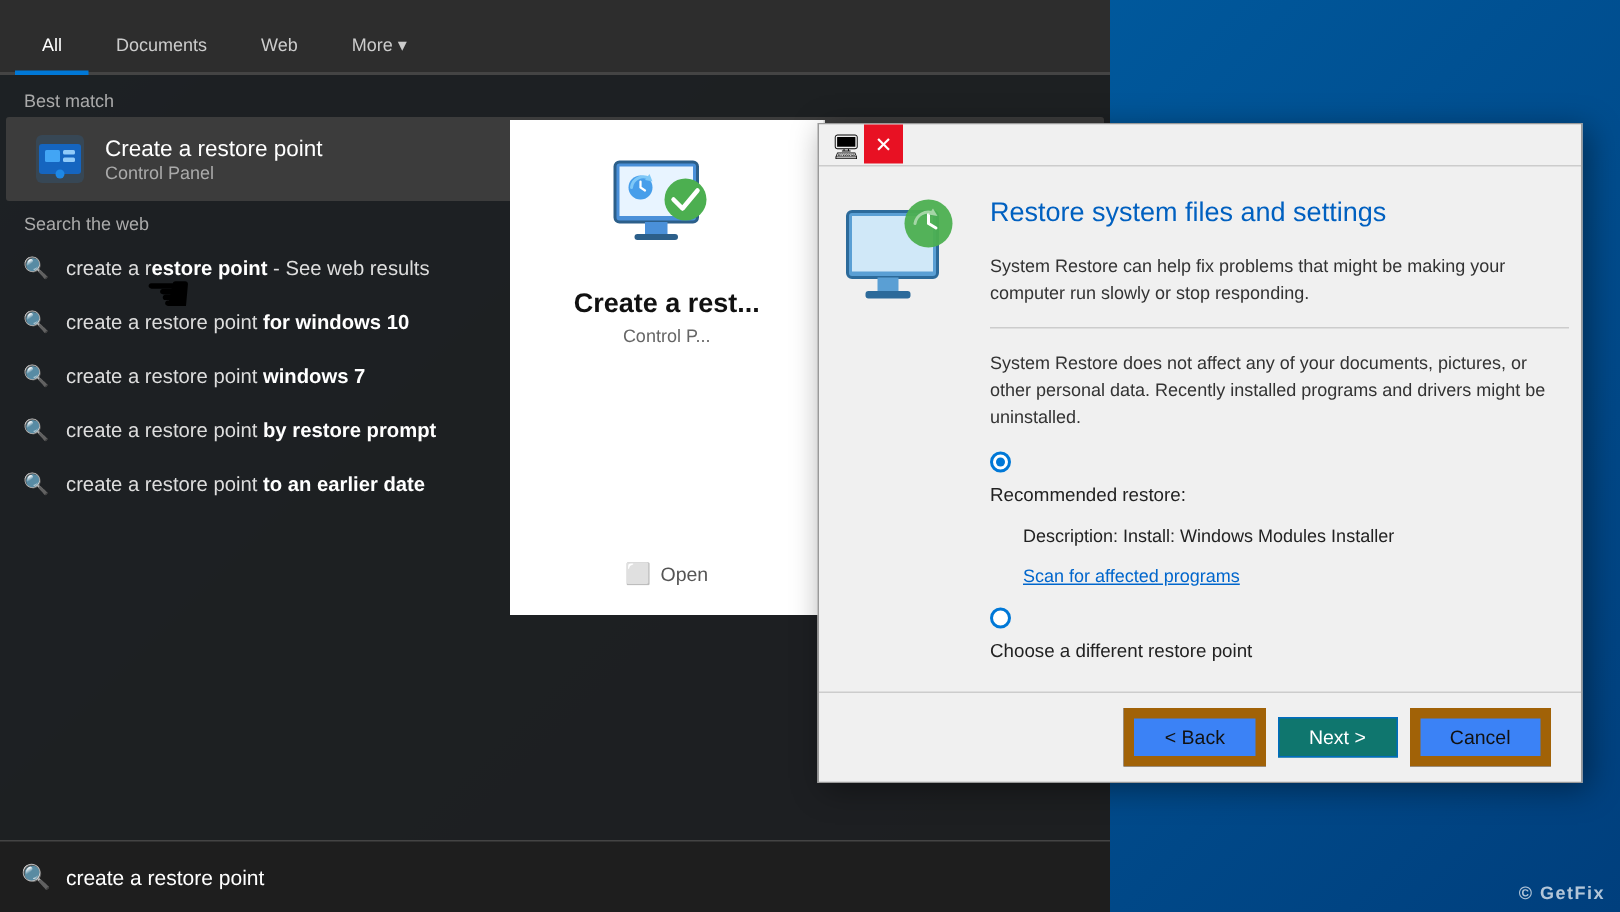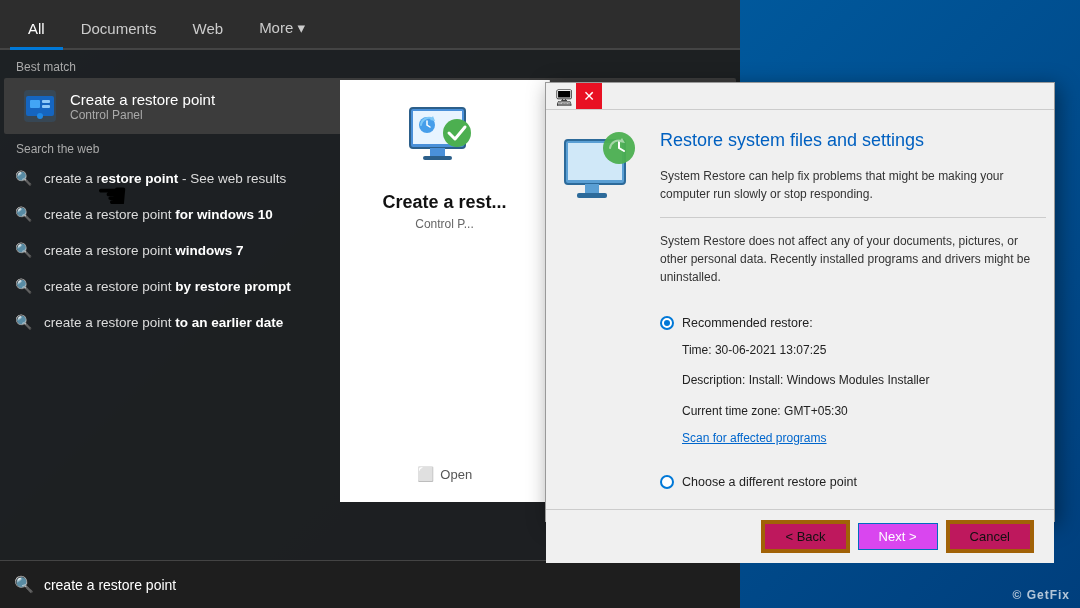--- a/index.html
+++ b/index.html
@@ -27,21 +27,21 @@
     .tabs-row {
       display: flex;
       align-items: flex-end;
       padding: 0 10px;
       background: #2d2d2d;
       border-bottom: 2px solid #444;
       height: 50px;
     }
     .tab {
       color: #ccc;
-      font-size: 15px;
+      font-size: 12px;
       padding: 8px 18px 10px;
       cursor: pointer;
       border-bottom: 3px solid transparent;
       margin-bottom: -2px;
     }
     .tab.active {
       color: #fff;
       border-bottom: 3px solid #0078d7;
     }
     .tab-more {
@@ -149,21 +149,21 @@
       font-size: 14px;
       font-family: inherit;
     }
 
     
     .preview-panel {
       position: absolute;
       left: 340px;
       top: 80px;
       width: 210px;
-      height: 422px;
+      height: 330px;
       background: #fff;
       display: flex;
       flex-direction: column;
       align-items: center;
       padding: 20px 16px;
       border-right: 1px solid #ddd;
     }
     .preview-img {
       width: 80px;
       height: 80px;
@@ -271,21 +271,22 @@
     }
     .dialog-divider {
       border: none;
       border-top: 1px solid #ccc;
       margin: 4px 0;
     }
     .radio-option {
       display: flex;
       align-items: flex-start;
       gap: 8px;
-      margin-top: 20px;
+      margin-top: 4px;
+      flex-direction: column;
     }
     .radio-circle {
       width: 14px;
       height: 14px;
       border-radius: 50%;
       border: 2px solid #0078d7;
       background: #fff;
       display: flex;
       align-items: center;
       justify-content: center;
@@ -328,27 +329,27 @@
       gap: 8px;
       padding: 10px 20px;
       border-top: 1px solid #ccc;
       background: #f0f0f0;
     }
     .dialog-btn {
       padding: 5px 20px;
       font-size: 13px;
       font-family: inherit;
       cursor: pointer;
-      border: 4px solid #a16207;
-      background: #be185d;
+      border: 7px solid #a16207;
+      background: #3b82f6;
       color: #111;
       min-width: 75px;
     }
     .dialog-btn.primary {
-      background: #d946ef;
+      background: #0f766e;
       color: #fff;
       border: 1px solid #006cbf;
     }
 
     
     .cursor-hand {
       position: absolute;
       left: 96px;
       top: 175px;
       font-size: 36px;
@@ -504,23 +505,21 @@
       <div class="dialog-heading">Restore system files and settings</div>
       <div class="dialog-desc">System Restore can help fix problems that might be making your computer run slowly or stop responding.</div>
       <hr class="dialog-divider">
       <div class="dialog-desc">System Restore does not affect any of your documents, pictures, or other personal data. Recently installed programs and drivers might be uninstalled.</div>
 
       <div class="radio-option">
         <div class="radio-circle selected"></div>
         <span class="radio-label">Recommended restore:</span>
       </div>
 
-      <div class="restore-info">Time: 30-06-2021 13:07:25</div>
       <div class="restore-info">Description:  Install: Windows Modules Installer</div>
-      <div class="restore-info">Current time zone:  GMT+05:30</div>
 
       <div class="scan-link">Scan for affected programs</div>
 
       <div class="radio-option">
         <div class="radio-circle"></div>
         <span class="radio-label">Choose a different restore point</span>
       </div>
     </div>
   </div>
 

